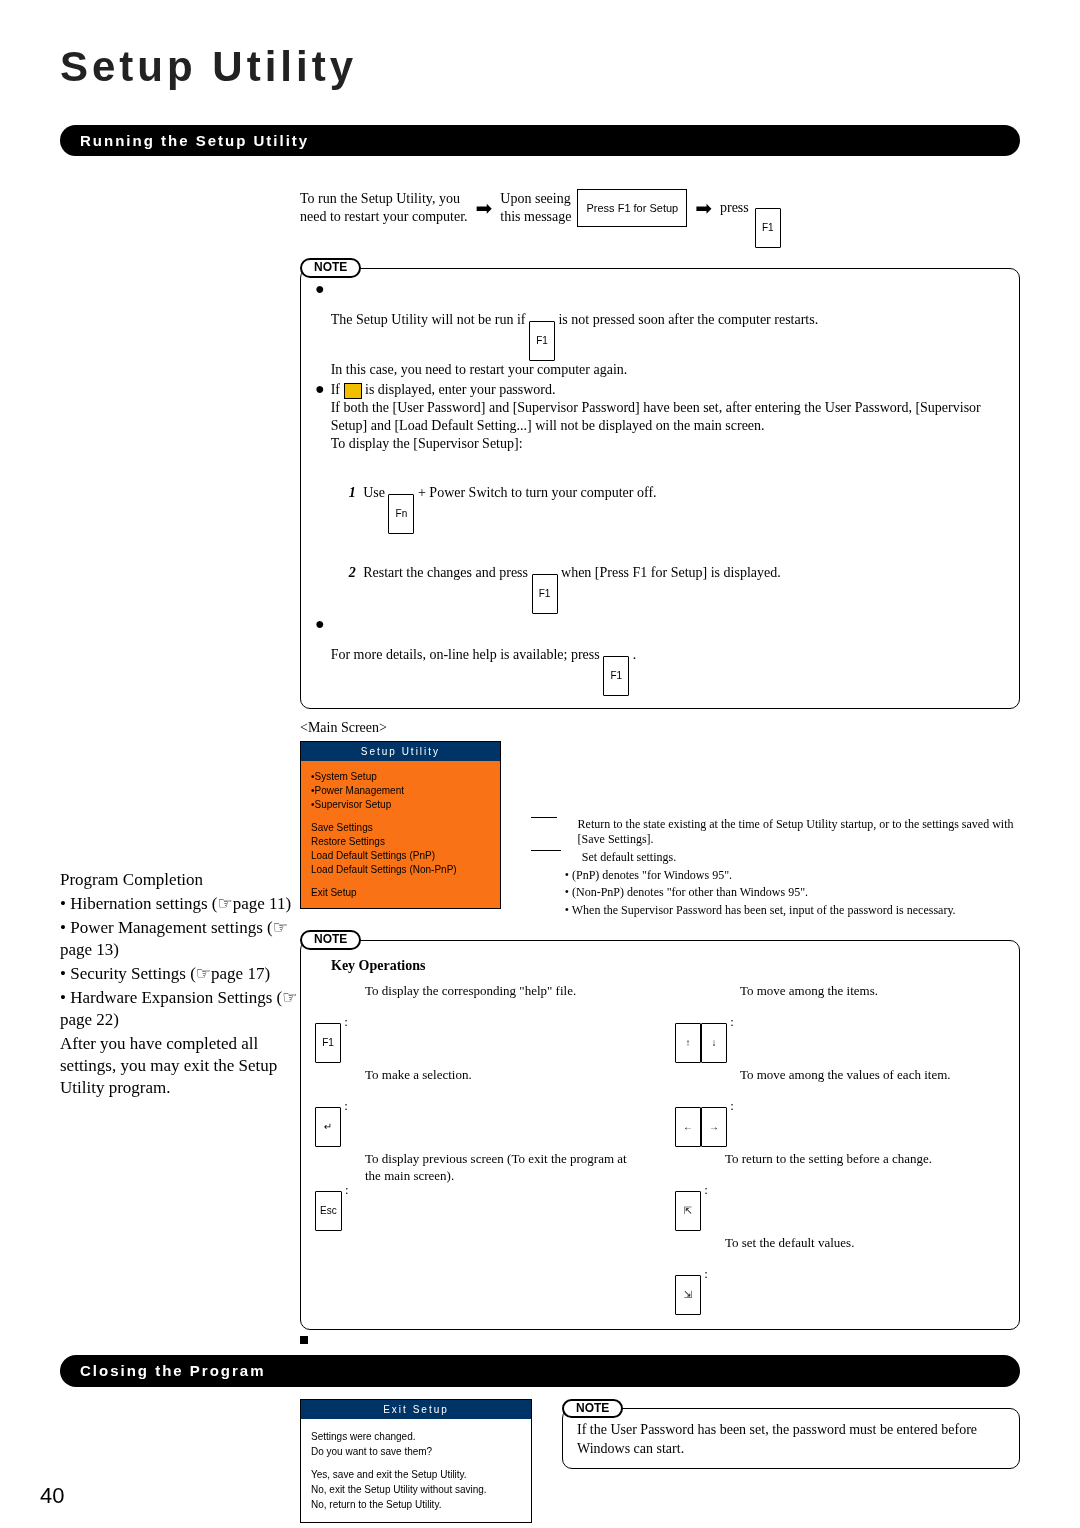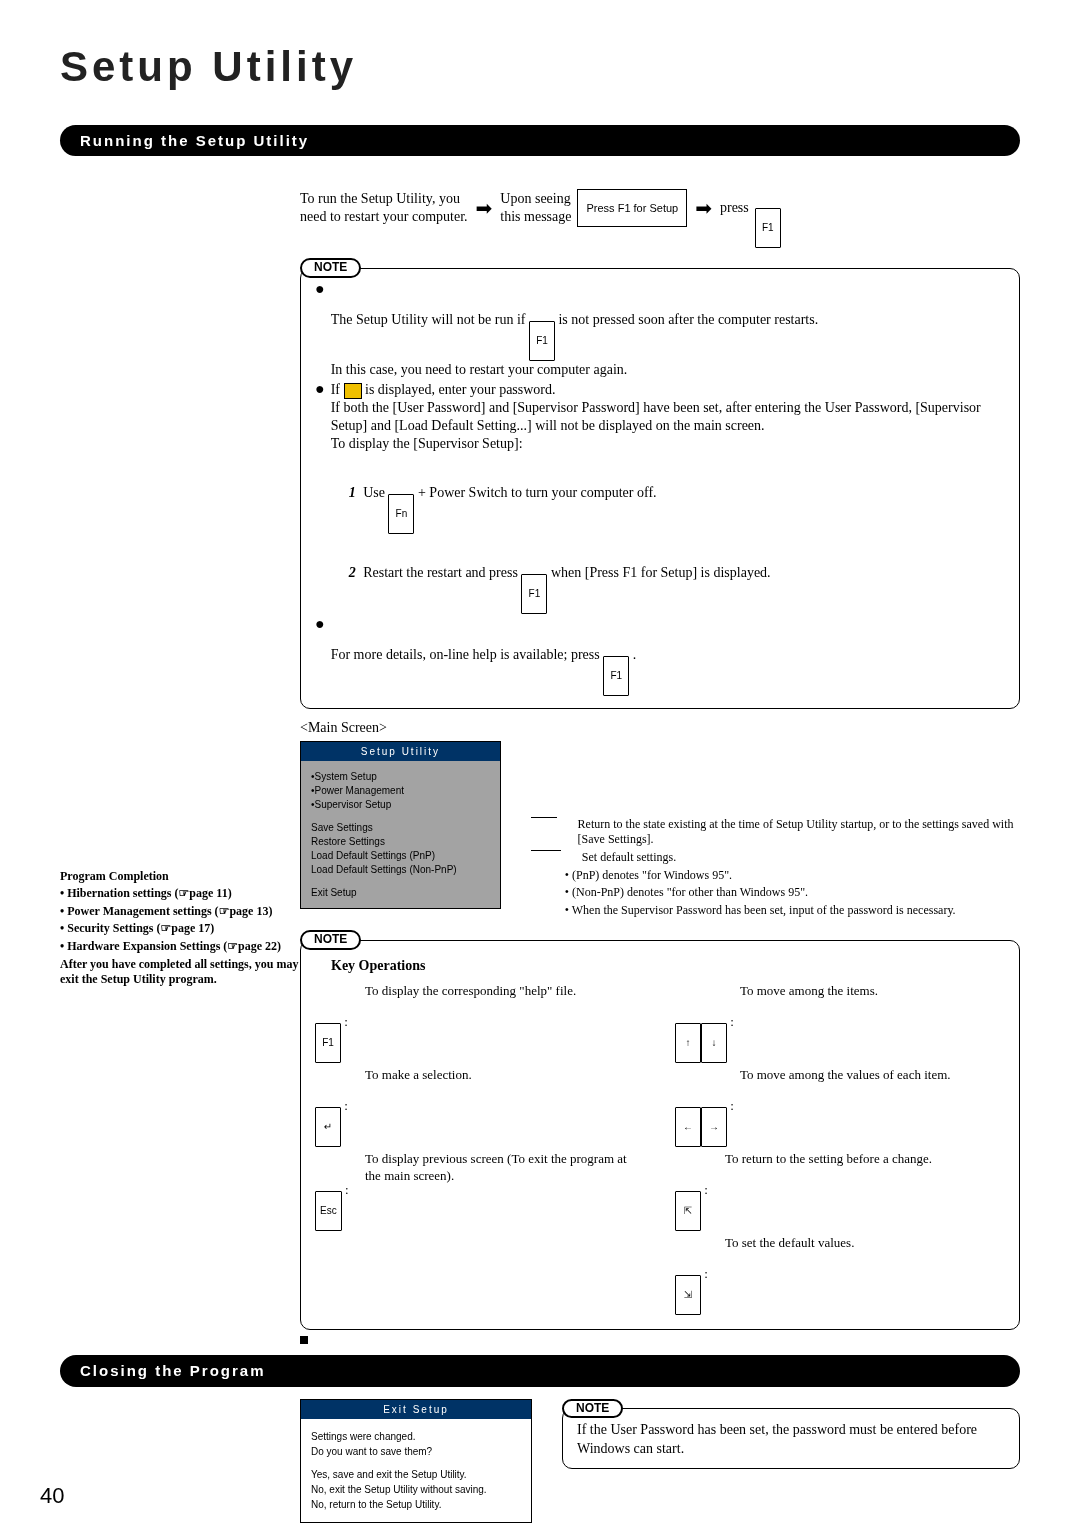--- a/index.html
+++ b/index.html
@@ -118,38 +118,37 @@
   }
   .screen-title {
     background: #003366;
     color: #fff;
     text-align: center;
     padding: 3px 0;
     letter-spacing: 2px;
   }
   .screen-body {
     padding: 8px 10px;
-    background: #a3a3a3;
+    background: #f97316;
   }
   .screen-item {
     margin: 1px 0;
   }
   .screen-sep {
     height: 8px;
   }
   .two-col {
     display: flex;
     gap: 20px;
     align-items: flex-start;
   }
   .left-sidebar {
     width: 240px;
-    font-size: 12px;
+    font-size: 17px;
     margin-top: 160px;
-    font-weight: bold;
   }
   .left-sidebar div { margin-bottom: 2px; }
   .annotations {
     font-size: 12px;
     margin-left: 10px;
   }
   .annotations div { margin-bottom: 2px; }
   .key-ops-title {
     font-weight: bold;
     margin: 4px 0 8px 16px;
@@ -276,21 +275,21 @@
         <div>To display the [Supervisor Setup]:</div>
         <div class="sub-indent">
           <div>
             <span class="step-num">1</span>
             <span>Use </span>
             <span class="key-icon">Fn</span>
             <span> + Power Switch to turn your computer off.</span>
           </div>
           <div>
             <span class="step-num">2</span>
-            <span>Restart the restart and press </span>
+            <span>Restart the changes and press </span>
             <span class="key-icon">F1</span>
             <span> when [Press F1 for Setup] is displayed.</span>
           </div>
         </div>
       </div>
     </div>
     <div class="bullet-row">
       <span class="bullet-dot">●</span>
       <div>
         <span>For more details, on-line help is available; press </span>

